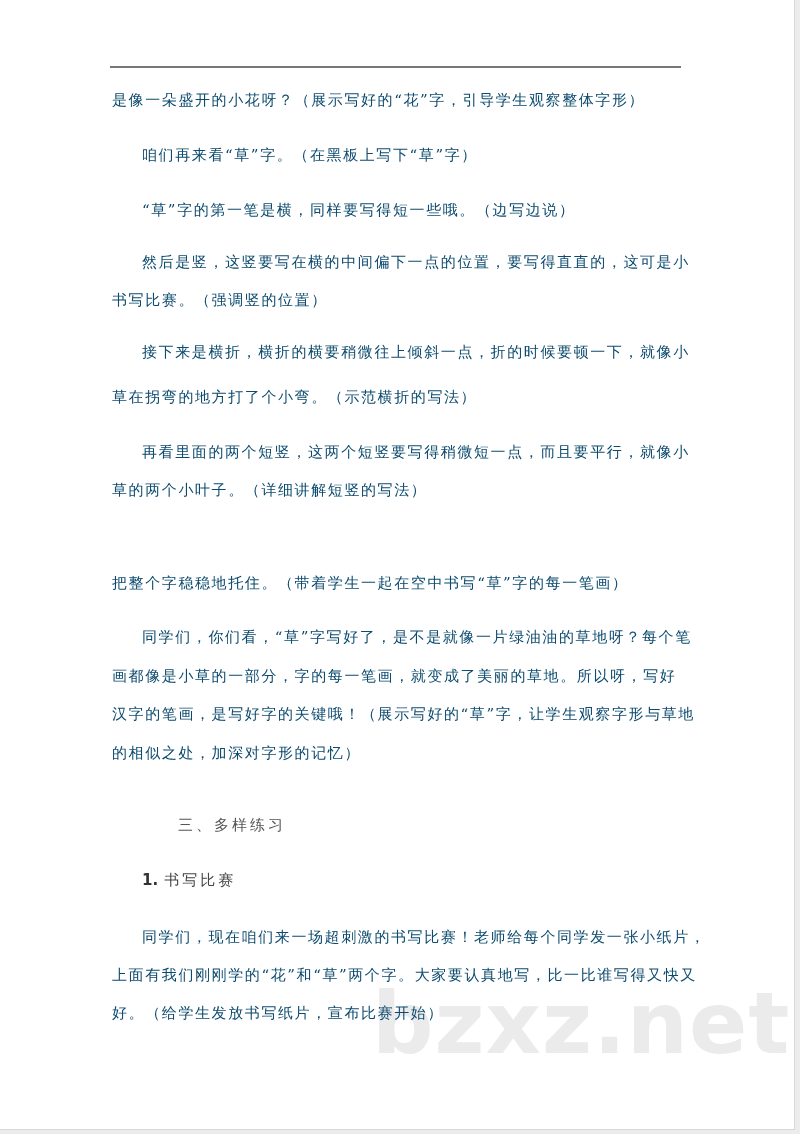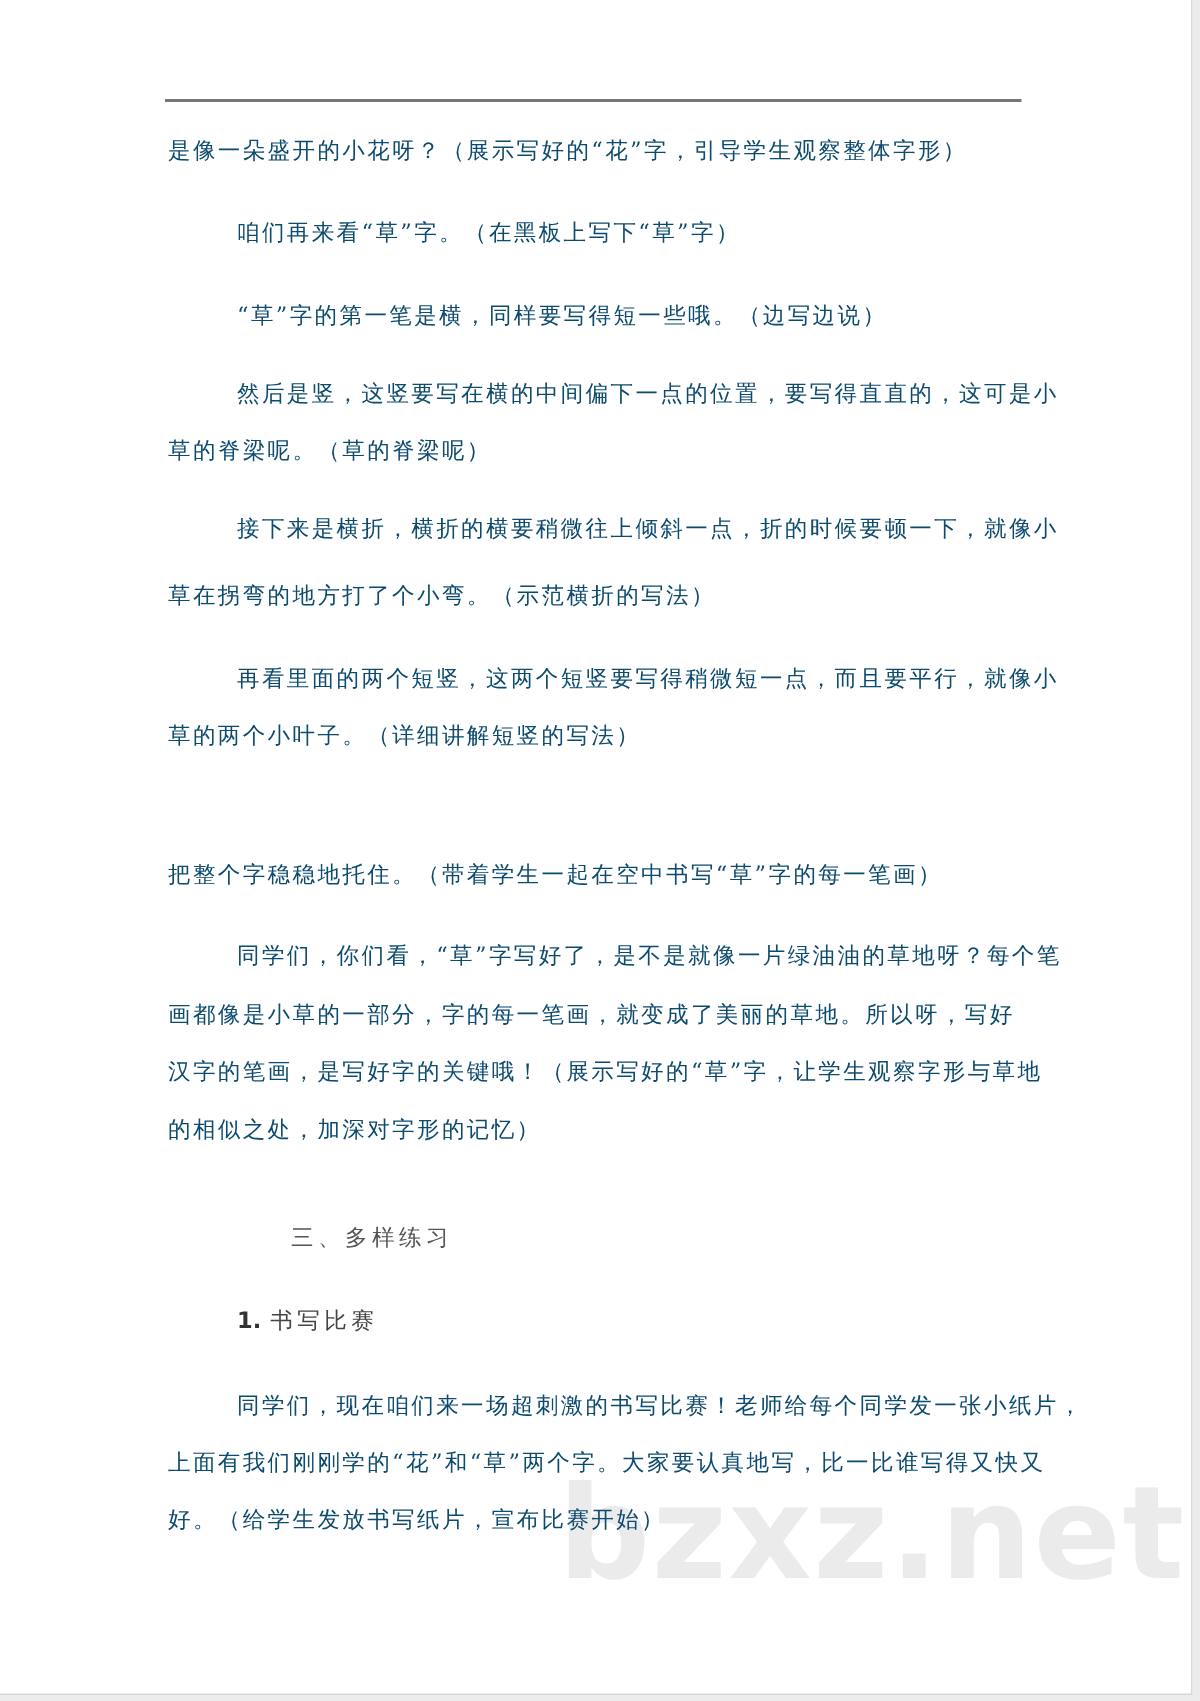--- a/index.html
+++ b/index.html
@@ -31,21 +31,21 @@
   .line {
     position: absolute;
     left: 112px;
     font-family: "DejaVu Serif", "Liberation Serif", serif;
     font-size: 15px;
     color: #0c4a6e;
     white-space: nowrap;
     letter-spacing: 1.6px;
     line-height: 20px;
   }
-  .indent { left: 158px; text-align: center; }
+  .indent { left: 142px; text-align: center; }
   .heading { color: #555555; letter-spacing: 3px; margin-left: 36px; }
   .subheading { color: #444444; letter-spacing: 3px; }
   .subheading .num {
     font-family: "DejaVu Sans", "Liberation Sans", sans-serif;
     font-weight: bold;
     letter-spacing: 0;
     margin-right: 6px;
     color: #333333;
   }
   .watermark {
@@ -66,21 +66,21 @@
 </head>
 <body>
 
 <div class="page">
   <div class="header-rule"></div>
 
   <div class="line" style="top:90px">是像一朵盛开的小花呀？（展示写好的“花”字，引导学生观察整体字形）</div>
   <div class="line indent" style="top:145px">咱们再来看“草”字。（在黑板上写下“草”字）</div>
   <div class="line indent" style="top:200px">“草”字的第一笔是横，同样要写得短一些哦。（边写边说）</div>
   <div class="line indent" style="top:252px">然后是竖，这竖要写在横的中间偏下一点的位置，要写得直直的，这可是小</div>
-  <div class="line" style="top:290px">草的脊梁呢。（草的脊梁呢）</div>
+  <div class="line" style="top:290px">书写比赛。（强调竖的位置）</div>
   <div class="line indent" style="top:342px">接下来是横折，横折的横要稍微往上倾斜一点，折的时候要顿一下，就像小</div>
   <div class="line" style="top:387px">草在拐弯的地方打了个小弯。（示范横折的写法）</div>
   <div class="line indent" style="top:442px">再看里面的两个短竖，这两个短竖要写得稍微短一点，而且要平行，就像小</div>
   <div class="line" style="top:480px">草的两个小叶子。（详细讲解短竖的写法）</div>
   <div class="line" style="top:573px">把整个字稳稳地托住。（带着学生一起在空中书写“草”字的每一笔画）</div>
   <div class="line indent" style="top:627px">同学们，你们看，“草”字写好了，是不是就像一片绿油油的草地呀？每个笔</div>
   <div class="line" style="top:666px">画都像是小草的一部分，字的每一笔画，就变成了美丽的草地。所以呀，写好</div>
   <div class="line" style="top:704px">汉字的笔画，是写好字的关键哦！（展示写好的“草”字，让学生观察字形与草地</div>
   <div class="line" style="top:743px">的相似之处，加深对字形的记忆）</div>
 

